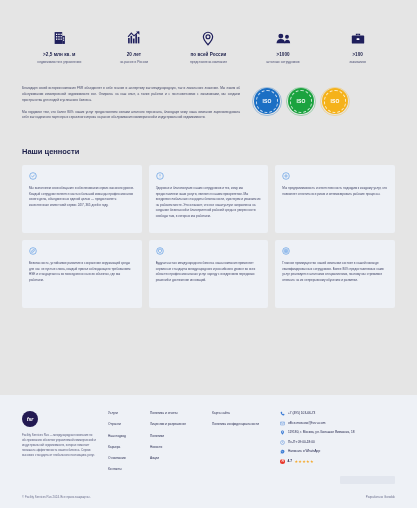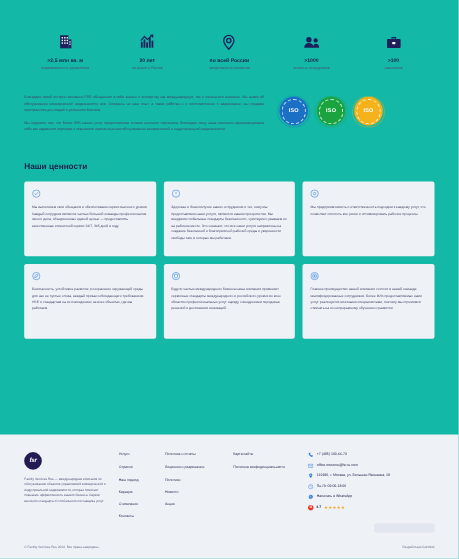--- a/index.html
+++ b/index.html
@@ -11,21 +11,21 @@
   }
 
   body {
     font-family: "Liberation Sans", sans-serif;
     background: #ffffff;
     color: #1c1f4a;
     font-size: 4px;
     -webkit-font-smoothing: antialiased;
   }
 
-  .page { width: 417px; height: 508px; position: relative; background: #14b8a6; }
+  .page { width: 417px; height: 508px; position: relative; background: #e5e5e5; }
 
   
   .stats {
     display: flex;
     justify-content: space-between;
     padding: 30px 22px 0 22px;
   }
   .stat {
     flex: 1 1 0;
     text-align: center;

